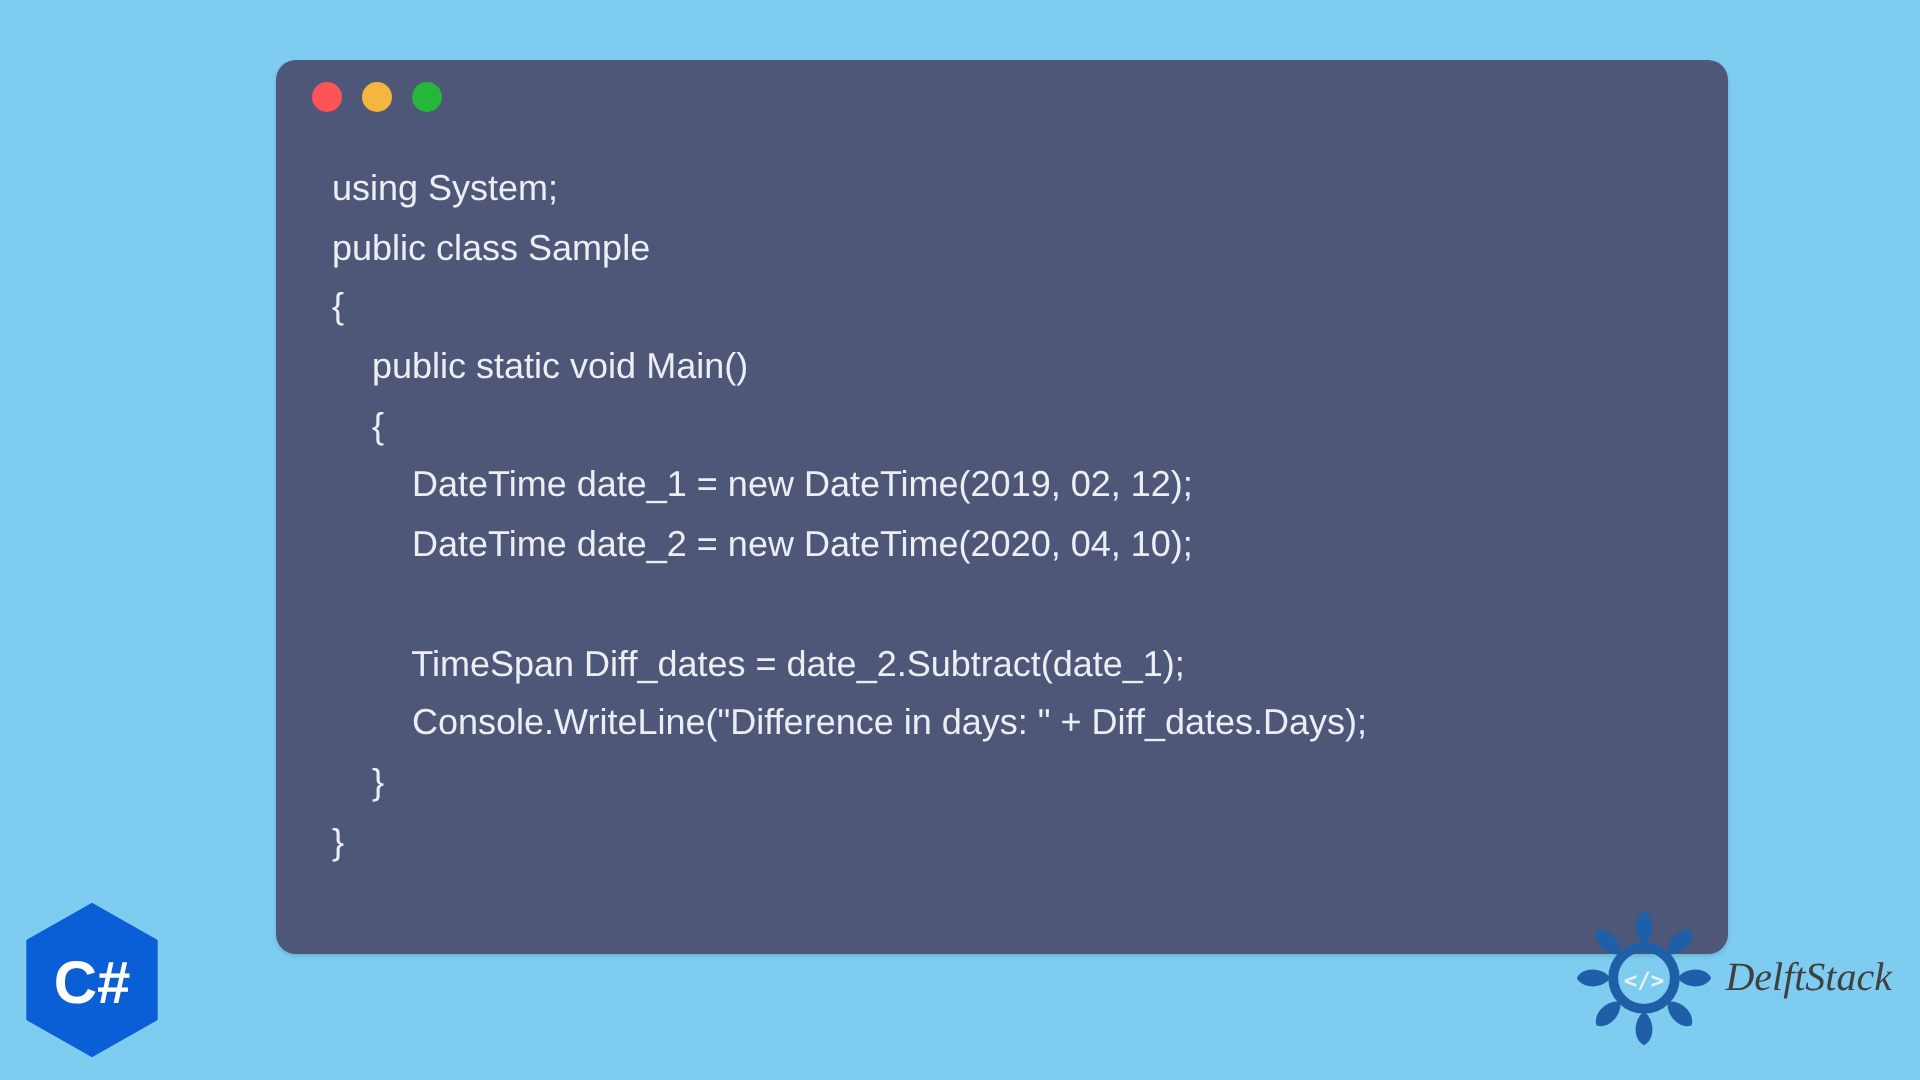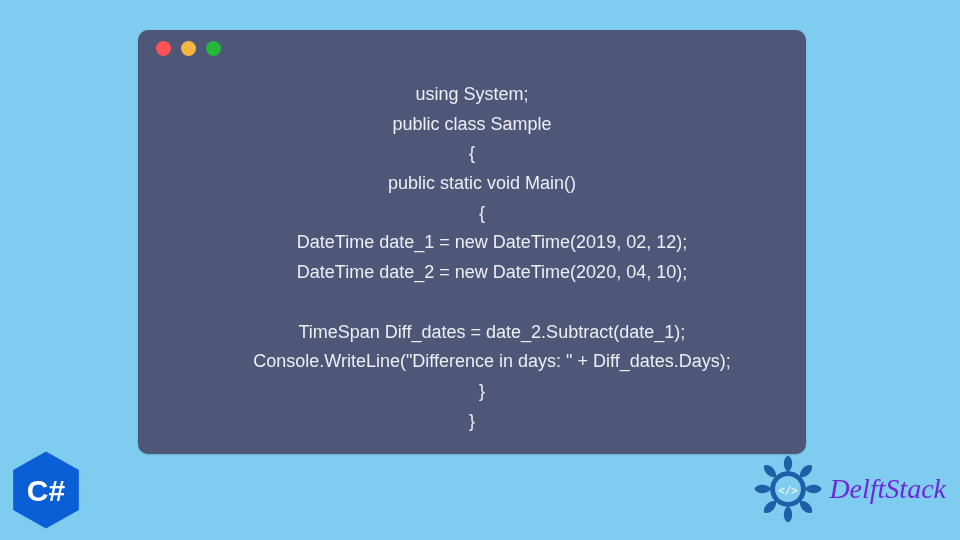--- a/index.html
+++ b/index.html
@@ -6,26 +6,25 @@
   html, body { width: 960px; height: 540px; overflow: hidden; }
   body {
     background: #7ecdf0;
     font-family: Arial, Helvetica, sans-serif;
     position: relative;
   }
   .code-window {
     position: absolute;
     left: 138px;
     top: 30px;
-    width: 668px;
+    width: 726px;
     background: #4f5779;
     border-radius: 10px;
-    padding-bottom: 14px;
+    padding-bottom: 37px;
     box-shadow: 0 1px 2px rgba(0,0,0,0.15);
-    text-align: center;
   }
   .titlebar {
     height: 36px;
     display: flex;
     align-items: center;
     padding-left: 18px;
     gap: 10px;
   }
   .dot {
     width: 15px; height: 15px; border-radius: 50%;
@@ -55,22 +54,22 @@
     bottom: 16px;
     display: flex;
     align-items: center;
     gap: 6px;
   }
   .delft-logo { width: 70px; height: 70px; }
   .delft-logo svg { width: 100%; height: 100%; }
   .delft-text {
     font-family: Georgia, 'Times New Roman', serif;
     font-style: italic;
-    font-size: 28px;
-    color: #6d28d9;
+    font-size: 20px;
+    color: #404040;
     font-weight: 500;
     text-align: center;
   }
 </style>
 </head>
 <body>
 
 <div class="code-window">
   <div class="titlebar">
     <span class="dot red"></span>

